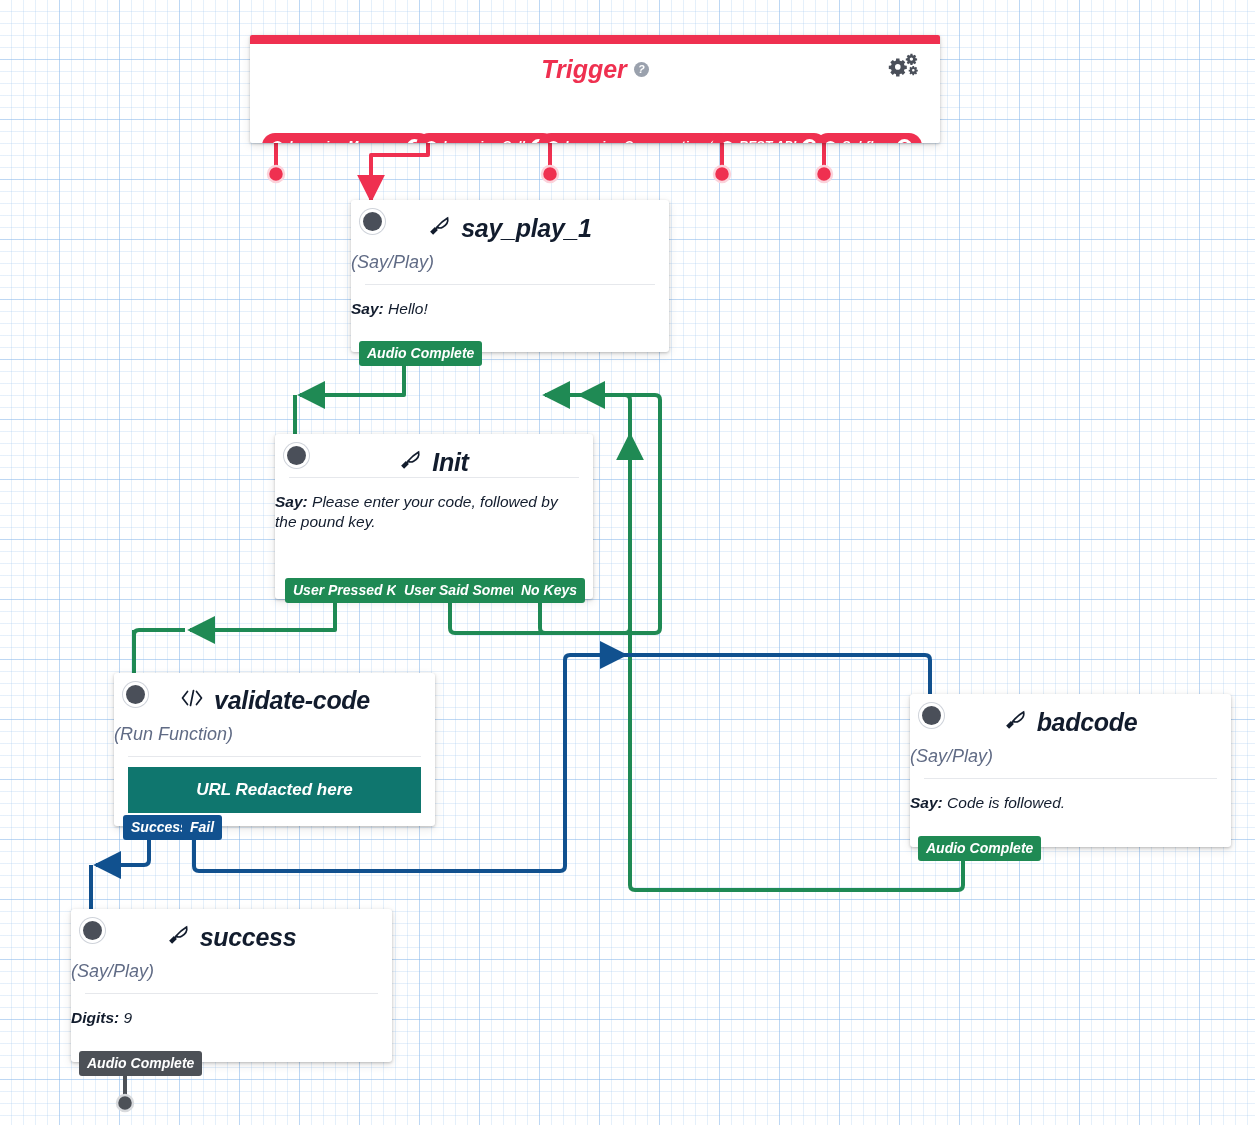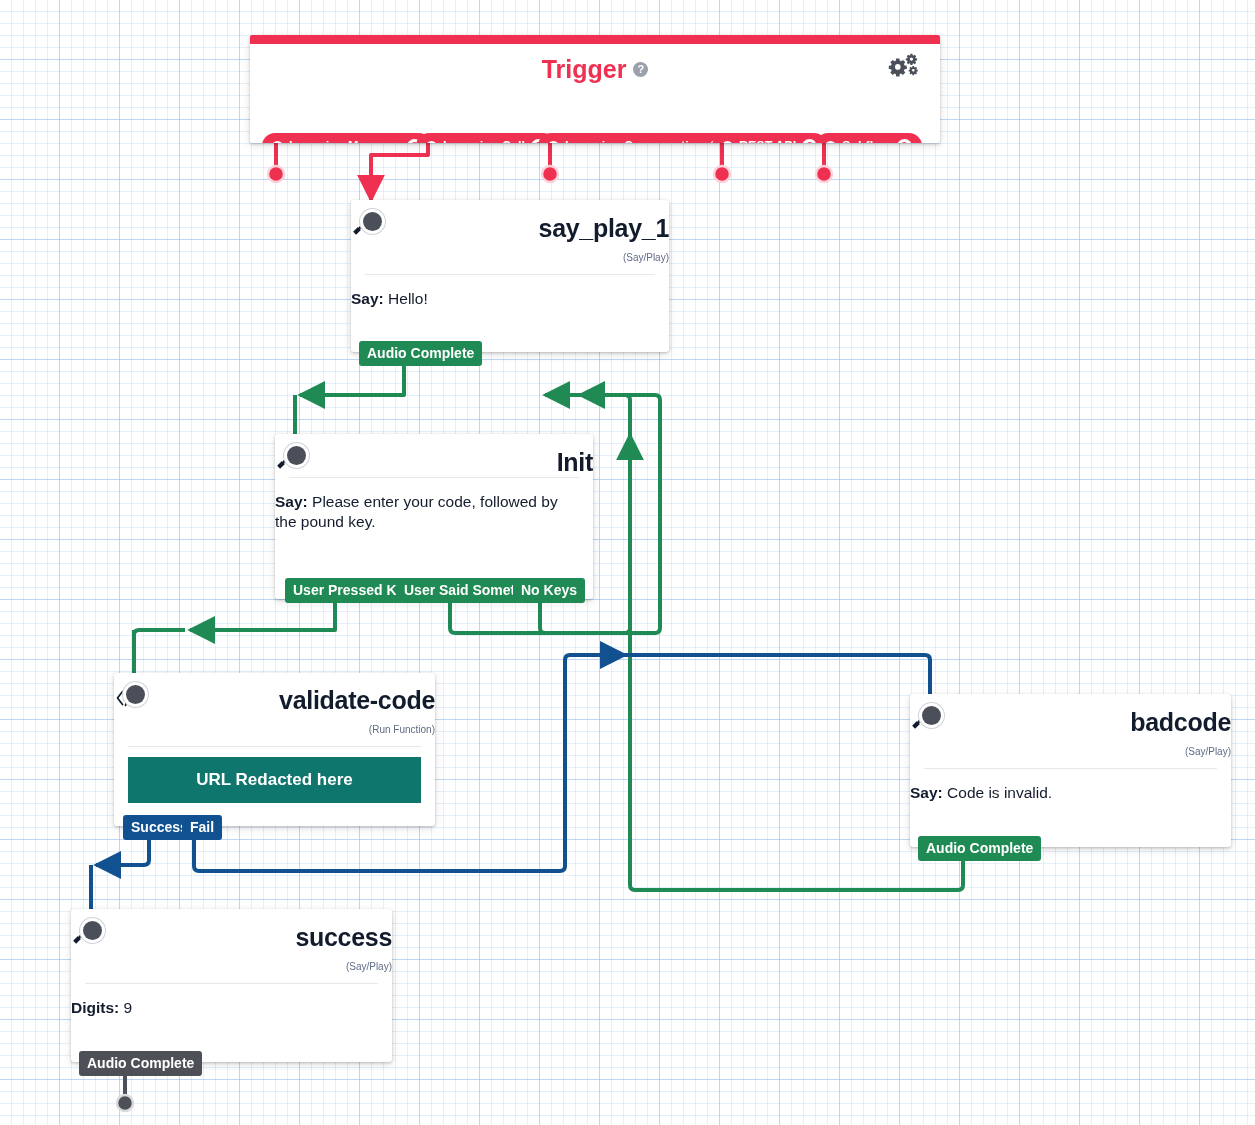--- a/index.html
+++ b/index.html
@@ -9,28 +9,28 @@
     font-family:"Liberation Sans", sans-serif;
     background-color:#ffffff;
     background-image:
       linear-gradient(to right, rgba(140,185,235,.45) 1px, transparent 1px),
       linear-gradient(to bottom, rgba(140,185,235,.45) 1px, transparent 1px),
       linear-gradient(to right, rgba(170,205,240,.30) 1px, transparent 1px),
       linear-gradient(to bottom, rgba(170,205,240,.30) 1px, transparent 1px);
     background-size:60px 60px,60px 60px,12px 12px,12px 12px;
     background-position:-1px -1px,-1px -1px,-1px -1px,-1px -1px;
   }
-  #canvas{position:relative;width:1255px;height:1125px;}
+  #canvas{position:relative;width:1255px;height:1125px;font-style:italic;}
   #wires{position:absolute;left:0;top:0;width:1255px;height:1125px;pointer-events:none;}
 
   .widget{position:absolute;background:#fff;border-radius:3px;
     box-shadow:0 1px 3px rgba(0,0,0,.22),0 3px 10px rgba(0,0,0,.10);}
-  .w-title{display:flex;align-items:center;justify-content:space-between;gap:9px;
+  .w-title{display:flex;align-items:center;justify-content:center;gap:9px;
     font-size:25px;font-weight:700;color:#121c2d;letter-spacing:-.3px;padding-top:13px;}
-  .w-sub{text-align:right;font-size:10px;color:#606b85;margin-top:9px;padding-bottom:11px;}
+  .w-sub{text-align:left;font-size:18px;color:#606b85;margin-top:9px;padding-bottom:11px;}
   .w-divider{height:1px;background:#e6e8ec;margin:0 14px;}
   .w-body{padding:14px 16px 0 0;font-size:15.5px;color:#121c2d;line-height:1.32;}
   .w-body b{font-weight:700;}
 
   .in-dot{position:absolute;left:12px;top:12px;width:19px;height:19px;border-radius:50%;
     background:#4a4f59;box-shadow:0 0 0 3px #fff,0 0 0 4px #cfd3da;}
 
   .pill{position:absolute;color:#fff;font-size:14px;font-weight:600;
     padding:5px 8px 6px 8px;border-radius:3px;white-space:nowrap;line-height:1;}
   .pill.green{background:#1f8a54;}
@@ -250,21 +250,21 @@
           <path d="M4.2,19.6 L9.4,14.4 M3.3,18.7 l1.8,1.8 3.6,-3.6 -1.8,-1.8 z"></path>
           <path d="M9.0,14.0 C12.2,10.5 15.8,7.4 19.6,5.1 C20.4,8.9 18.2,12.2 14.6,14.2 C13.0,15.1 10.8,15.3 9.0,14.0 z"></path>
         </svg>
       </span>
       <span>badcode</span>
     </div>
     <div class="w-sub">(Say/Play)</div>
     <div class="w-divider"></div>
     <div class="w-body">
       <b>Say:</b>
-      <span>Code is invalid.</span>
+      <span>Code is followed.</span>
     </div>
   </div>
   <div class="pill green" style="left:918px;top:836px;">Audio Complete</div>
 
   <div class="widget" style="left:71px;top:909px;width:321px;height:153px;">
     <span class="in-dot"></span>
     <div class="w-title">
       <span class="ico">
         <svg width="24" height="24" viewBox="0 0 24 24" fill="none" stroke="#121c2d" stroke-width="1.7">
           <path d="M4.2,19.6 L9.4,14.4 M3.3,18.7 l1.8,1.8 3.6,-3.6 -1.8,-1.8 z"></path>

